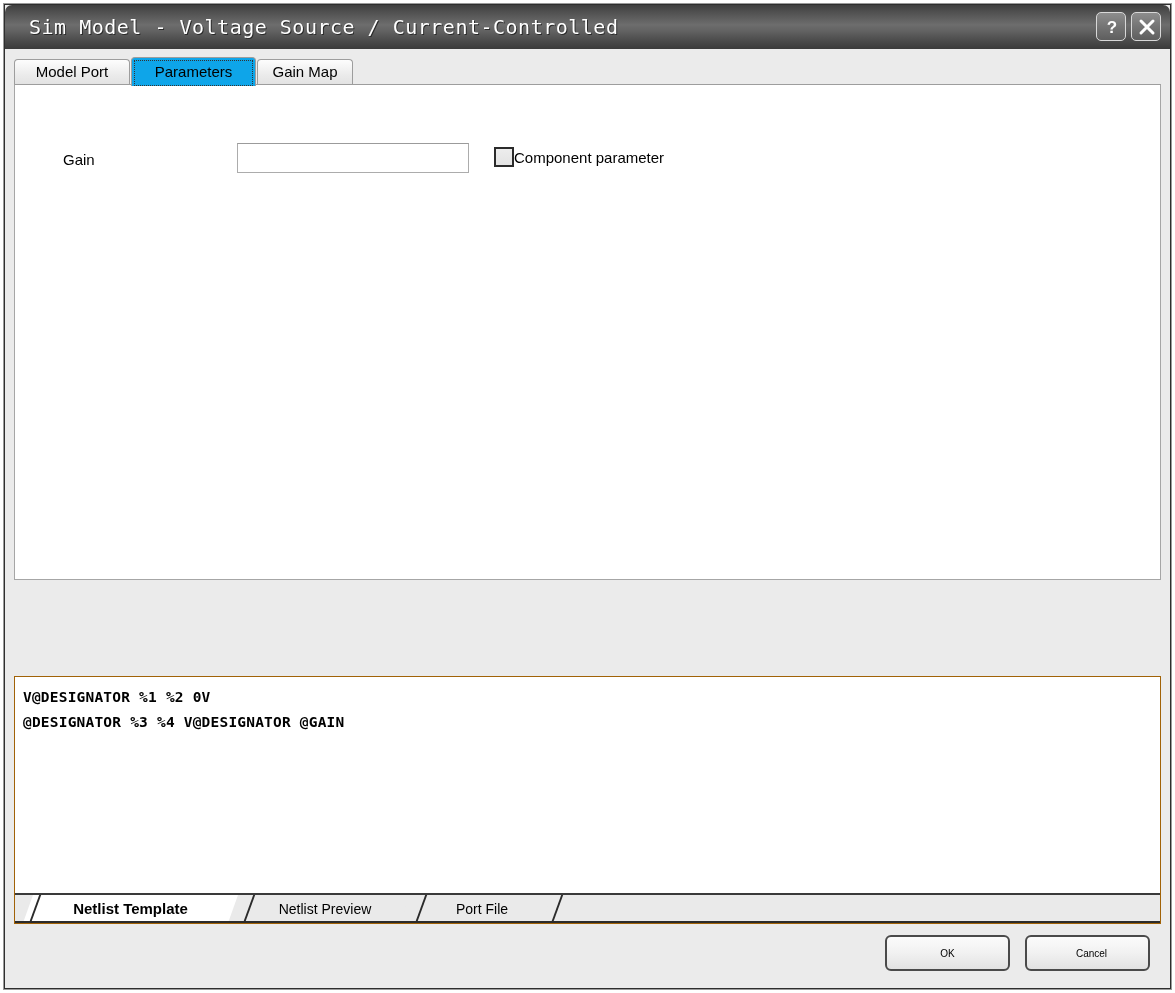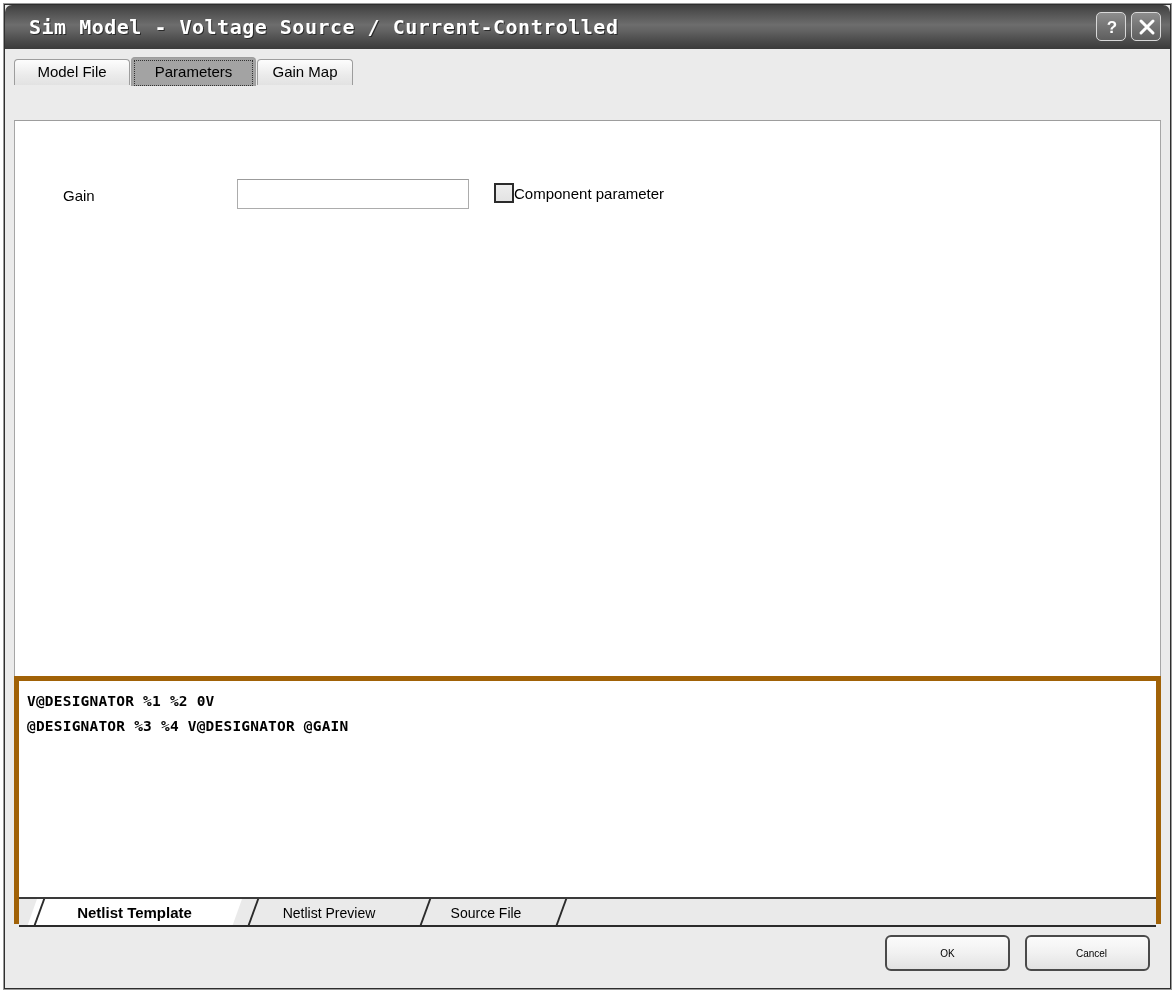--- a/index.html
+++ b/index.html
@@ -40,21 +40,21 @@
     border-top-right-radius: 7px;
     box-sizing: border-box;
     overflow: hidden;
   }
   .title-text {
     position: absolute;
     left: 24px;
     top: 10px;
     font-family: "DejaVu Sans Mono", monospace;
     font-size: 20px;
-    font-weight: bold;
+    font-weight: normal;
     color: #ffffff;
     letter-spacing: 0.5px;
     white-space: nowrap;
     text-shadow: 1px 1px 0 #2a2a2a;
   }
   .win-btns {
     position: absolute;
     right: 9px;
     top: 7px;
     display: flex;
@@ -93,47 +93,46 @@
     font-size: 15px;
     color: #000;
     line-height: 24px;
     text-align: center;
     cursor: pointer;
     white-space: nowrap;
   }
   .tab.active {
     top: 0px;
     height: 29px;
-    background: #a3a3a3;
+    background: #0ea5e9;
     border-color: #9d9d9d;
     line-height: 27px;
     z-index: 5;
   }
   .tab.active .focusring {
     position: absolute;
     left: 2px; top: 2px; right: 2px; bottom: 0px;
     border: 1px dotted #333;
     pointer-events: none;
   }
   #tab0 { left: 0px;   width: 116px; }
   #tab1 { left: 117px; width: 125px; }
   #tab2 { left: 243px; width: 96px;  }
 
   
   .panel-main {
     position: absolute;
     left: 9px;
     top: 79px;
     width: 1147px;
-    height: 566px;
+    height: 496px;
     background: #ffffff;
     border: 1px solid #a6a6a6;
     border-top-color: #9d9d9d;
     box-sizing: border-box;
-    margin-top: 36px;
   }
 
   .field-row {
     position: absolute;
     left: 0;
     top: 58px;
     width: 100%;
     height: 32px;
   }
   .field-label {
@@ -180,21 +179,21 @@
   }
 
   
   .panel-netlist {
     position: absolute;
     left: 9px;
     top: 671px;
     width: 1147px;
     height: 248px;
     background: #ffffff;
-    border: 5px solid #a16207;
+    border: 1px solid #a16207;
     box-sizing: border-box;
   }
   .netlist-text {
     position: absolute;
     left: 8px;
     top: 8px;
     right: 8px;
     font-family: "DejaVu Sans Mono", monospace;
     font-size: 14.5px;
     font-weight: bold;
@@ -307,21 +306,21 @@
       <div class="win-btn">
         <svg width="22" height="22" viewBox="0 0 22 22">
           <path d="M5 5 L17 17 M17 5 L5 17" stroke="#ffffff" stroke-width="3" stroke-linecap="round"></path>
         </svg>
       </div>
     </div>
   </div>
 
   <div class="tabrow">
     <div class="tab" id="tab0">
-      <span>Model File</span>
+      <span>Model Port</span>
     </div>
     <div class="tab active" id="tab1">
       <span>Parameters</span>
       <span class="focusring"></span>
     </div>
     <div class="tab" id="tab2">
       <span>Gain Map</span>
     </div>
   </div>
 
@@ -343,21 +342,21 @@
     <div class="netlist-divider"></div>
 
     <div class="btabs">
       <div class="btab" id="btab1">
         <span>Netlist Preview</span>
       </div>
       <div class="btab active" id="btab0">
         <span>Netlist Template</span>
       </div>
       <div class="btab" id="btab2">
-        <span>Source File</span>
+        <span>Port File</span>
       </div>
       <span class="btab-sep" id="sep0"></span>
       <span class="btab-sep" id="sep1"></span>
       <span class="btab-sep" id="sep2"></span>
       <span class="btab-sep" id="sep3"></span>
       <span class="btabs-bottomline"></span>
     </div>
   </div>
 
   <div class="footer">

